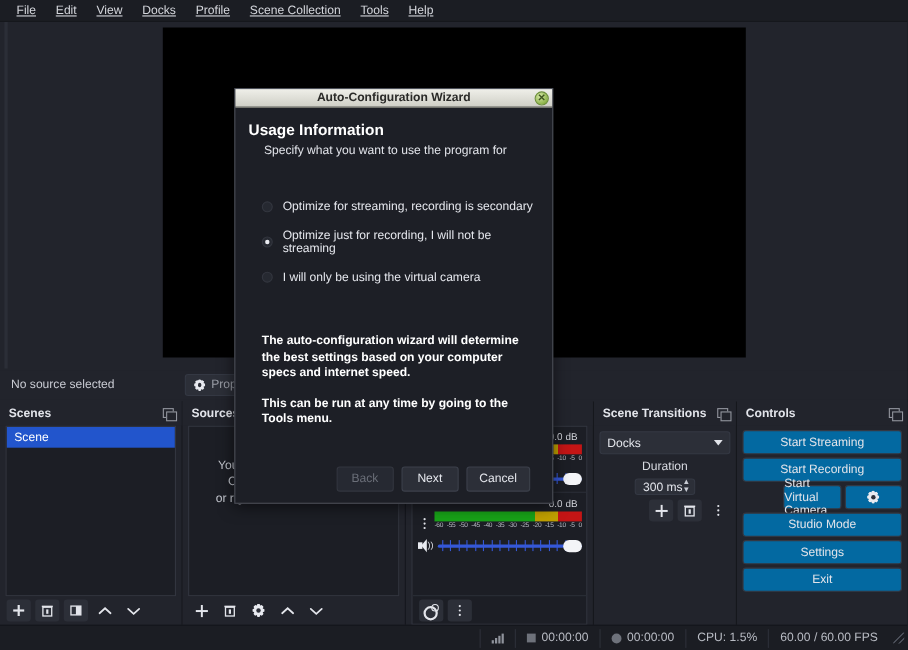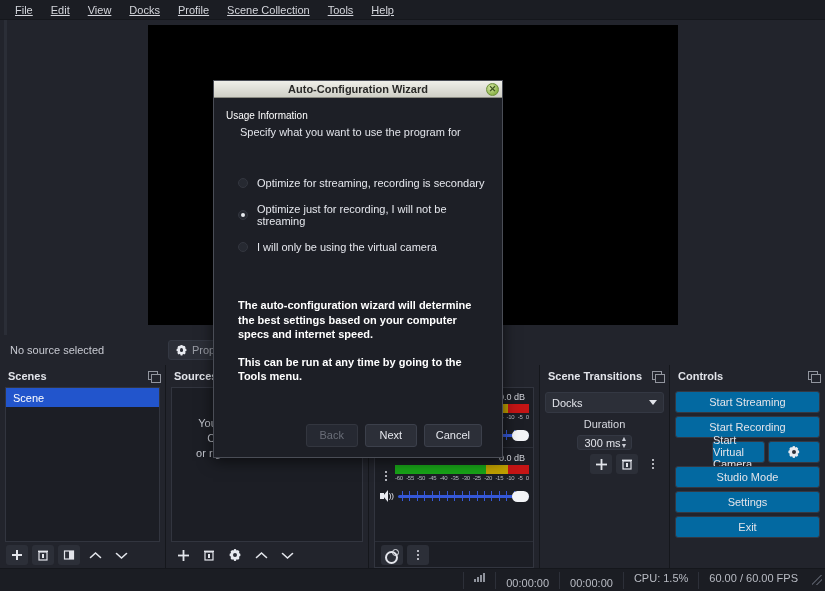--- a/index.html
+++ b/index.html
@@ -340,21 +340,21 @@
     position: absolute; left: 0; bottom: 0;
     width: 825px; height: 23px;
     background: #1b1d23;
     display: flex; align-items: center; justify-content: flex-end;
     border-top: 1px solid #15171c;
   }
   .st-cell {
     display: flex; align-items: center; gap: 5px;
     padding: 0 10px; height: 17px;
     border-left: 1px solid #2d3039;
-    font-size: 11px; color: #b9bcc4; flex-direction: column;
+    font-size: 11px; color: #b9bcc4;
   }
   .sig-ico { display: flex; align-items: flex-end; gap: 1px; height: 10px; }
   .sig-ico i { width: 2px; background: #8f939c; display: block; }
   .dot-sq { width: 8px; height: 8px; background: #6e727b; }
   .dot-rd { width: 9px; height: 9px; background: #6e727b; border-radius: 50%; }
   .grip {
     width: 10px; height: 10px; margin-right: 3px; margin-left: 4px;
     background:
       linear-gradient(135deg, transparent 45%, #4a4e58 45%, #4a4e58 55%, transparent 55%),
       linear-gradient(135deg, transparent 70%, #4a4e58 70%, #4a4e58 80%, transparent 80%);
@@ -385,21 +385,21 @@
     background: radial-gradient(circle at 35% 32%, #d6e8a8, #8eb44a 70%, #6f9435);
     border: 1px solid #6d8f3c;
     display: flex; align-items: center; justify-content: center;
     font-size: 9px; color: #3f5520; line-height: 1;
   }
   .dlg-body {
     flex: 1; padding: 12px 14px 0 12px;
     position: relative;
   }
   .dlg-h {
-    font-size: 10px; font-weight: normal; color: #ffffff;
+    font-size: 14px; font-weight: bold; color: #ffffff;
   }
   .dlg-sub {
     font-size: 11px; color: #e2e4ea;
     margin: 5px 0 0 14px;
   }
   .radio-group { margin-top: 33px; margin-left: 12px; }
   .radio-line {
     display: flex; align-items: center;
     height: 23px; margin-bottom: 9px;
     font-size: 11px; color: #e5e7ed;

